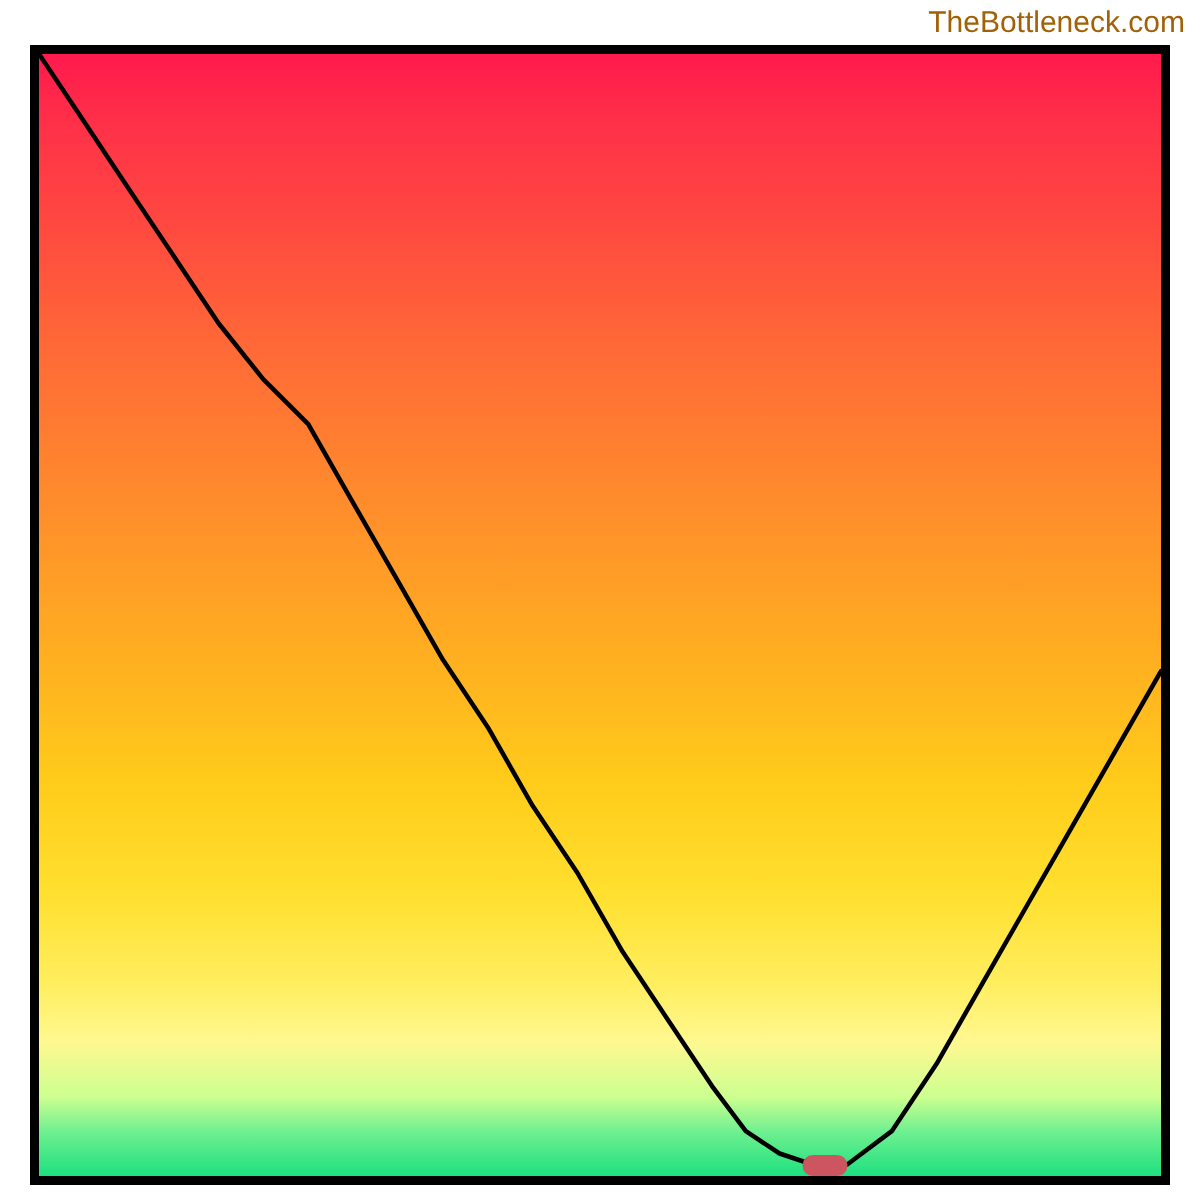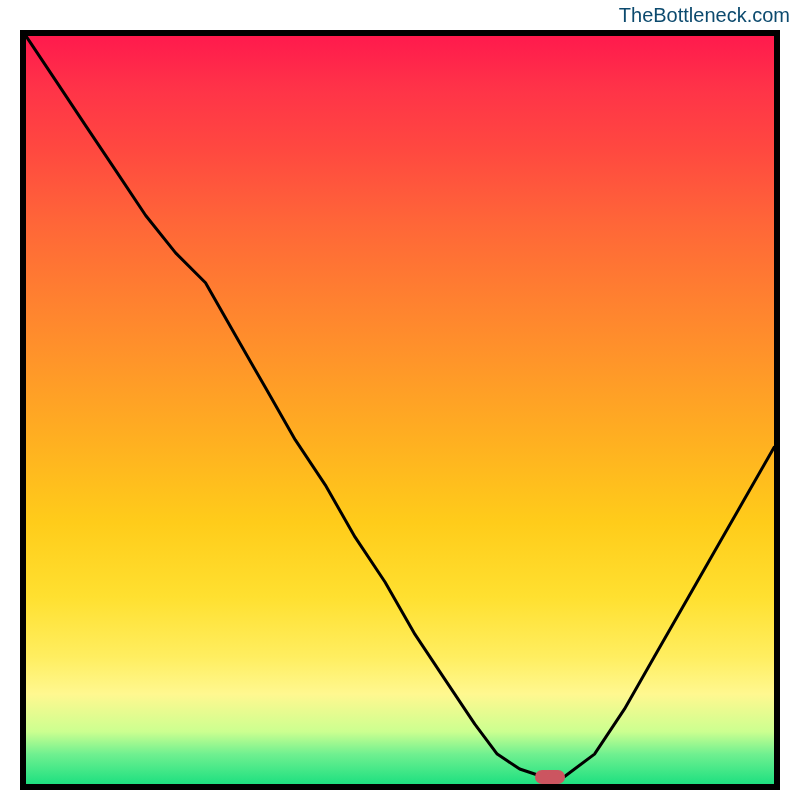--- a/index.html
+++ b/index.html
@@ -8,21 +8,21 @@
     width: 800px;
     height: 800px;
     background: #ffffff;
     position: relative;
     font-family: Arial, sans-serif;
   }
   .attribution {
     position: absolute;
     top: 4px;
     right: 10px;
-    color: #0c4a6e;
+    color: #a16207;
     font-size: 20px;
     font-weight: 500;
   }
   .frame {
     position: absolute;
     left: 20px;
     top: 30px;
     width: 760px;
     height: 760px;
     border: 6px solid #000000;

